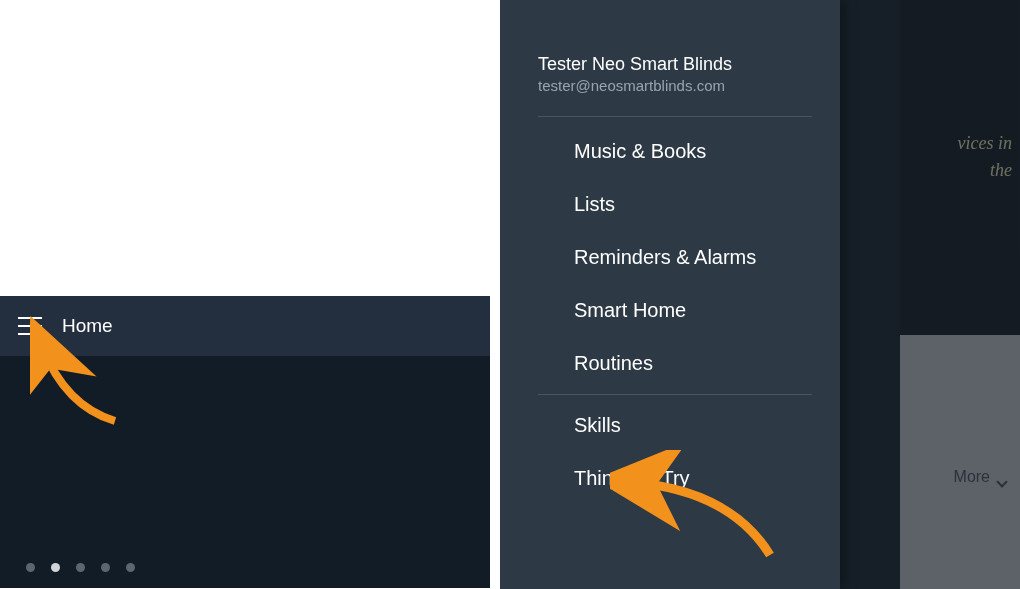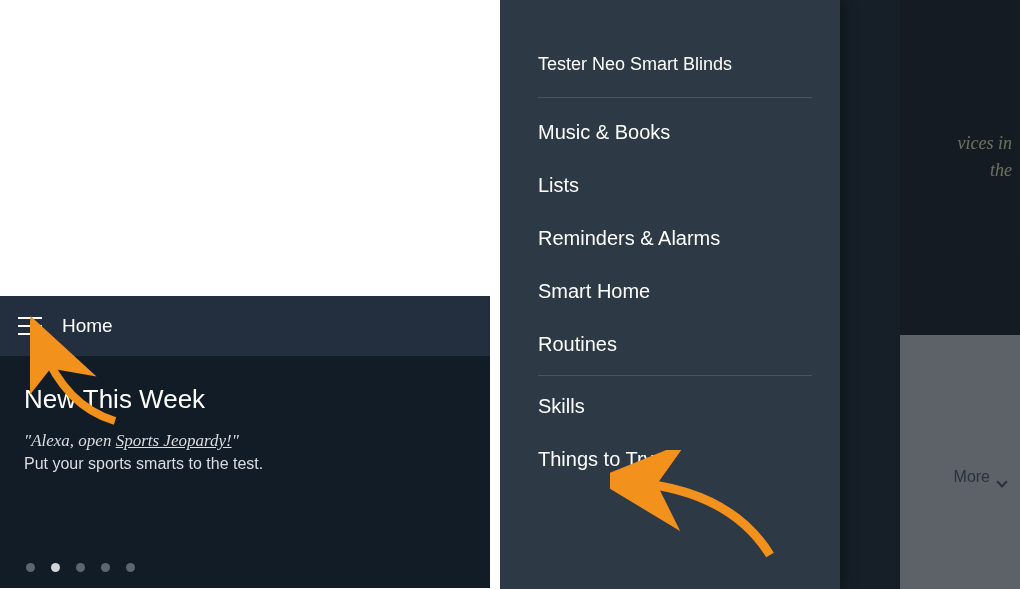--- a/index.html
+++ b/index.html
@@ -103,46 +103,40 @@
     box-shadow:4px 0 12px rgba(0,0,0,0.4);
   }
   .account-name{font-size:18px;font-weight:400;}
   .account-email{font-size:15px;color:#9aa4af;margin-top:2px;}
   .sep{height:1px;background:#49545f;margin:22px 0 8px 0;}
   .menu-item{
     font-size:20px;
     font-weight:400;
     padding:15px 0;
     cursor:pointer;
+    margin-left:36px;
   }
   .sep2{height:1px;background:#49545f;margin:4px 0;}
 
   
   .arrow{position:absolute;pointer-events:none;}
 </style>
 </head>
 <body>
 
 <div class="home-screen">
   <div class="home-topbar">
     <div class="hamburger-icon">
       <span></span>
         <span></span>
         <span></span>
     </div>
     <div class="home-title">Home</div>
   </div>
 
-  <div class="new-this-week">
-    <div class="ntw-heading">New This Week</div>
-    <p class="ntw-quote">
-      <span>"Alexa, open </span><span class="underline">Sports Jeopardy!</span><span>"</span>
-    </p>
-    <p class="ntw-sub">Put your sports smarts to the test.</p>
-  </div>
 
   <div class="dots">
     <span class="dot"></span>
     <span class="dot active"></span>
     <span class="dot"></span>
     <span class="dot"></span>
     <span class="dot"></span>
   </div>
 
   <svg class="arrow" style="left:30px;top:10px;" width="110" height="130">
@@ -165,20 +159,21 @@
     <div class="behind-light"></div>
     <div class="behind-more">
       <span>More</span>
       <span class="chev"></span>
     </div>
     <div class="behind-dim"></div>
   </div>
 
   <div class="drawer">
     <div class="account-name">Tester Neo Smart Blinds</div>
+    <div class="account-email">tester@neosmartblinds.com</div>
     <div class="sep"></div>
 
     <div class="menu-item">Music &amp; Books</div>
     <div class="menu-item">Lists</div>
     <div class="menu-item">Reminders &amp; Alarms</div>
     <div class="menu-item">Smart Home</div>
     <div class="menu-item">Routines</div>
 
     <div class="sep2"></div>
 

